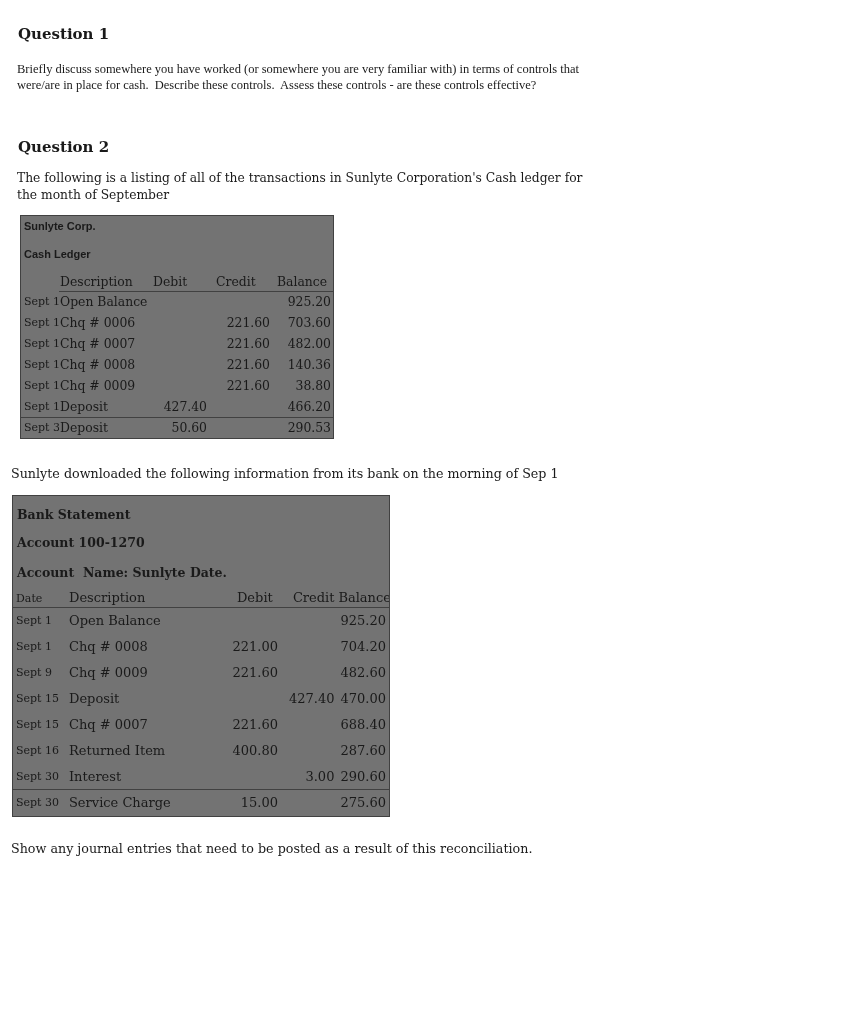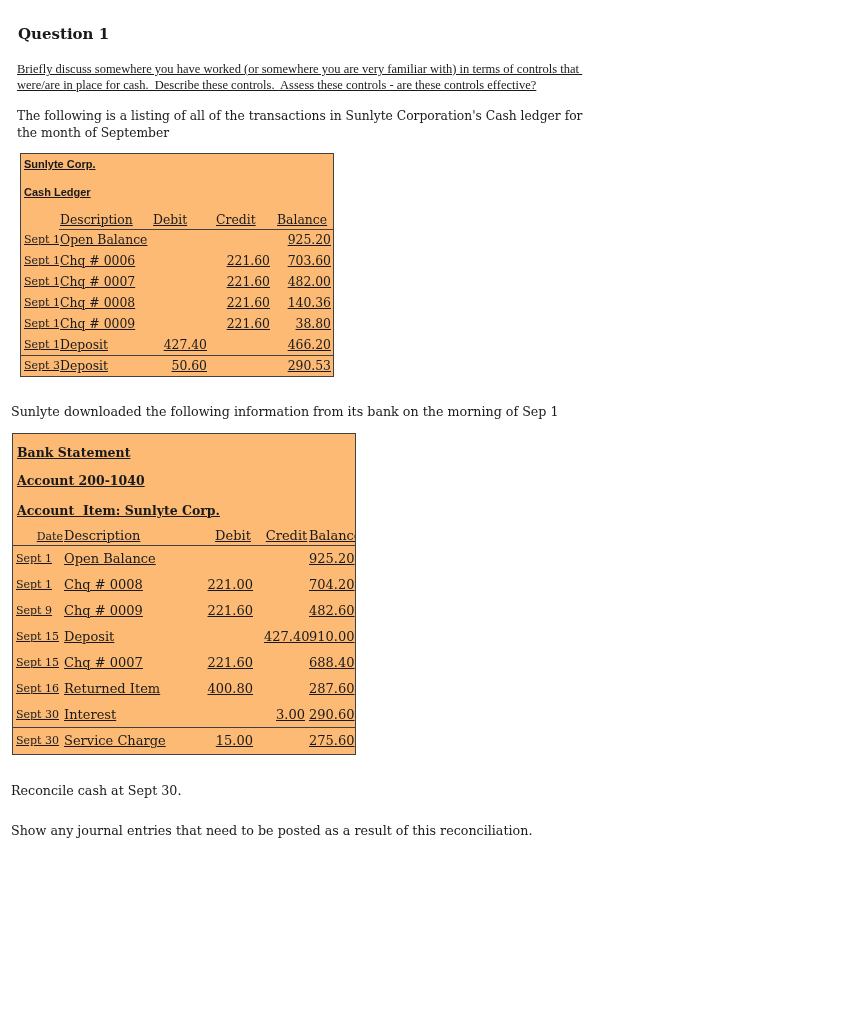--- a/index.html
+++ b/index.html
@@ -25,21 +25,20 @@
   #q2-heading { margin-top: 44px; }
 
   .q1-body {
     font-family: "Liberation Serif", serif;
     font-size: 12.5px;
     line-height: 16.3px;
     max-width: 566px;
     margin-left: 17px;
     margin-top: 18px;
     white-space: pre-wrap;
-    text-decoration: underline;
   }
   .q2-body {
     font-family: "DejaVu Serif", serif;
     font-size: 12.3px;
     line-height: 17px;
     max-width: 580px;
     margin-left: 17px;
     margin-top: 14px;
     white-space: pre-wrap;
   }
@@ -50,31 +49,30 @@
     margin-left: 11px;
     white-space: pre-wrap;
   }
   #bank-intro { margin-top: 27px; }
   #reconcile-line { margin-top: 28px; }
   #journal-line { margin-top: 24px; }
 
   
   .table-box {
     border: 1px solid #414141;
-    background: #fdba74;
-    text-decoration: underline;
+    background: #737373;
   }
   #cash-ledger-box {
     width: 314px;
     margin-left: 20px;
     margin-top: 11px;
     padding-top: 4px;
   }
   #bank-statement-box {
-    width: 344px;
+    width: 378px;
     margin-left: 12px;
     margin-top: 13px;
     padding-top: 11px;
   }
 
   .cash-title {
     font-family: "Liberation Sans", sans-serif;
     font-weight: bold;
     font-size: 11px;
     line-height: 13px;
@@ -133,21 +131,21 @@
   #bank-table .col-description { width: 139px; }
   #bank-table .col-debit       { width: 62px; }
   #bank-table .col-credit      { width: 45px; }
   #bank-table .col-balance     { width: 46px; }
   #bank-table thead td {
     border-bottom: 1px solid #414141;
     padding-bottom: 2px;
     height: 17px;
     vertical-align: bottom;
   }
-  #bank-table thead .col-date { padding-left: 3px; text-align: right; }
+  #bank-table thead .col-date { padding-left: 3px; }
   #bank-table thead .col-debit,
   #bank-table thead .col-credit { text-align: center; }
   #bank-table thead .col-balance { text-align: right; padding-right: 1px; }
   #bank-table tbody td { height: 26px; vertical-align: middle; }
   #bank-table tbody .col-debit,
   #bank-table tbody .col-credit,
   #bank-table tbody .col-balance { text-align: right; }
   #bank-table tbody .col-debit   { padding-right: 11px; }
   #bank-table tbody .col-credit  { padding-right: 4px; }
   #bank-table tbody .col-balance { padding-right: 3px; }
@@ -164,20 +162,21 @@
 </style>
 </head>
 <body>
 
 <div class="page">
 
   <div class="q-heading" id="q1-heading">Question 1</div>
 
   <div class="q1-body">Briefly discuss somewhere you have worked (or somewhere you are very familiar with) in terms of controls that were/are in place for cash.  Describe these controls.  Assess these controls - are these controls effective?</div>
 
+  <div class="q-heading" id="q2-heading">Question 2</div>
 
   <div class="q2-body">The following is a listing of all of the transactions in Sunlyte Corporation's Cash ledger for the month of September</div>
 
   <div class="table-box" id="cash-ledger-box">
     <div class="cash-title" id="cash-title">Sunlyte Corp.</div>
     <div class="cash-title" id="cash-subtitle">Cash Ledger</div>
 
     <table id="cash-table">
       <thead>
         <tr>
@@ -239,22 +238,22 @@
             <td class="col-balance">290.53</td>
           </tr>
         </tbody>
     </table>
   </div>
 
   <div class="plain-line" id="bank-intro">Sunlyte downloaded the following information from its bank on the morning of Sep 1</div>
 
   <div class="table-box" id="bank-statement-box">
     <div class="bank-title" id="bank-title">Bank Statement</div>
-    <div class="bank-title" id="bank-account-line">Account 200-1040</div>
-    <div class="bank-title" id="bank-account-name">Account  Item: Sunlyte Corp.</div>
+    <div class="bank-title" id="bank-account-line">Account 100-1270</div>
+    <div class="bank-title" id="bank-account-name">Account  Name: Sunlyte Date.</div>
 
     <table id="bank-table">
       <thead>
         <tr>
           <td class="col-date">Date</td>
           <td class="col-description">Description</td>
           <td class="col-debit">Debit</td>
           <td class="col-credit">Credit</td>
           <td class="col-balance">Balance</td>
         </tr>
@@ -279,21 +278,21 @@
             <td class="col-description">Chq # 0009</td>
             <td class="col-debit">221.60</td>
             <td class="col-credit"></td>
             <td class="col-balance">482.60</td>
           </tr>
           <tr>
             <td class="col-date">Sept 15</td>
             <td class="col-description">Deposit</td>
             <td class="col-debit"></td>
             <td class="col-credit">427.40</td>
-            <td class="col-balance">910.00</td>
+            <td class="col-balance">470.00</td>
           </tr>
           <tr>
             <td class="col-date">Sept 15</td>
             <td class="col-description">Chq # 0007</td>
             <td class="col-debit">221.60</td>
             <td class="col-credit"></td>
             <td class="col-balance">688.40</td>
           </tr>
           <tr>
             <td class="col-date">Sept 16</td>
@@ -313,17 +312,16 @@
             <td class="col-date">Sept 30</td>
             <td class="col-description">Service Charge</td>
             <td class="col-debit">15.00</td>
             <td class="col-credit"></td>
             <td class="col-balance">275.60</td>
           </tr>
         </tbody>
     </table>
   </div>
 
-  <div class="plain-line" id="reconcile-line">Reconcile cash at Sept 30.</div>
 
   <div class="plain-line" id="journal-line">Show any journal entries that need to be posted as a result of this reconciliation.</div>
 
 </div>
 
 </body></html>

